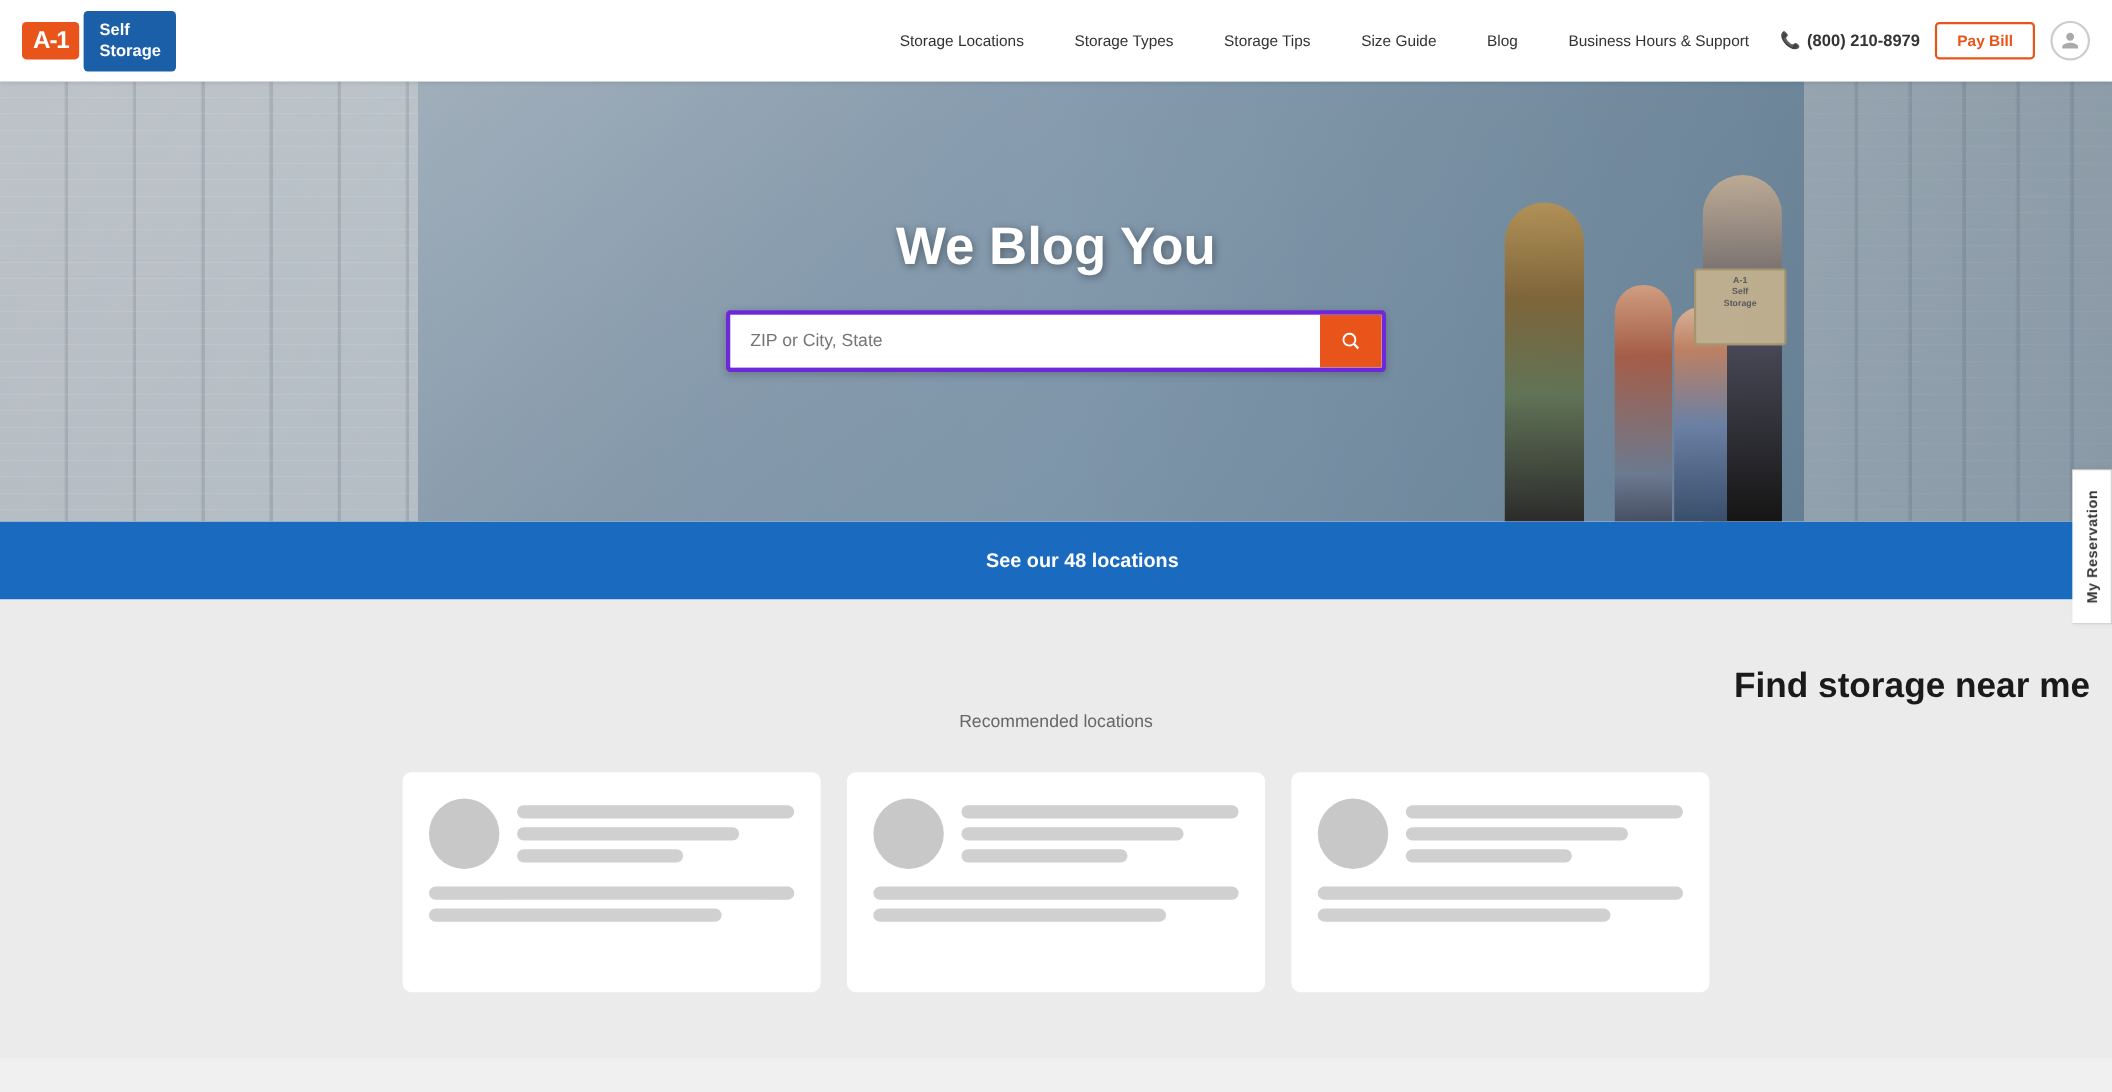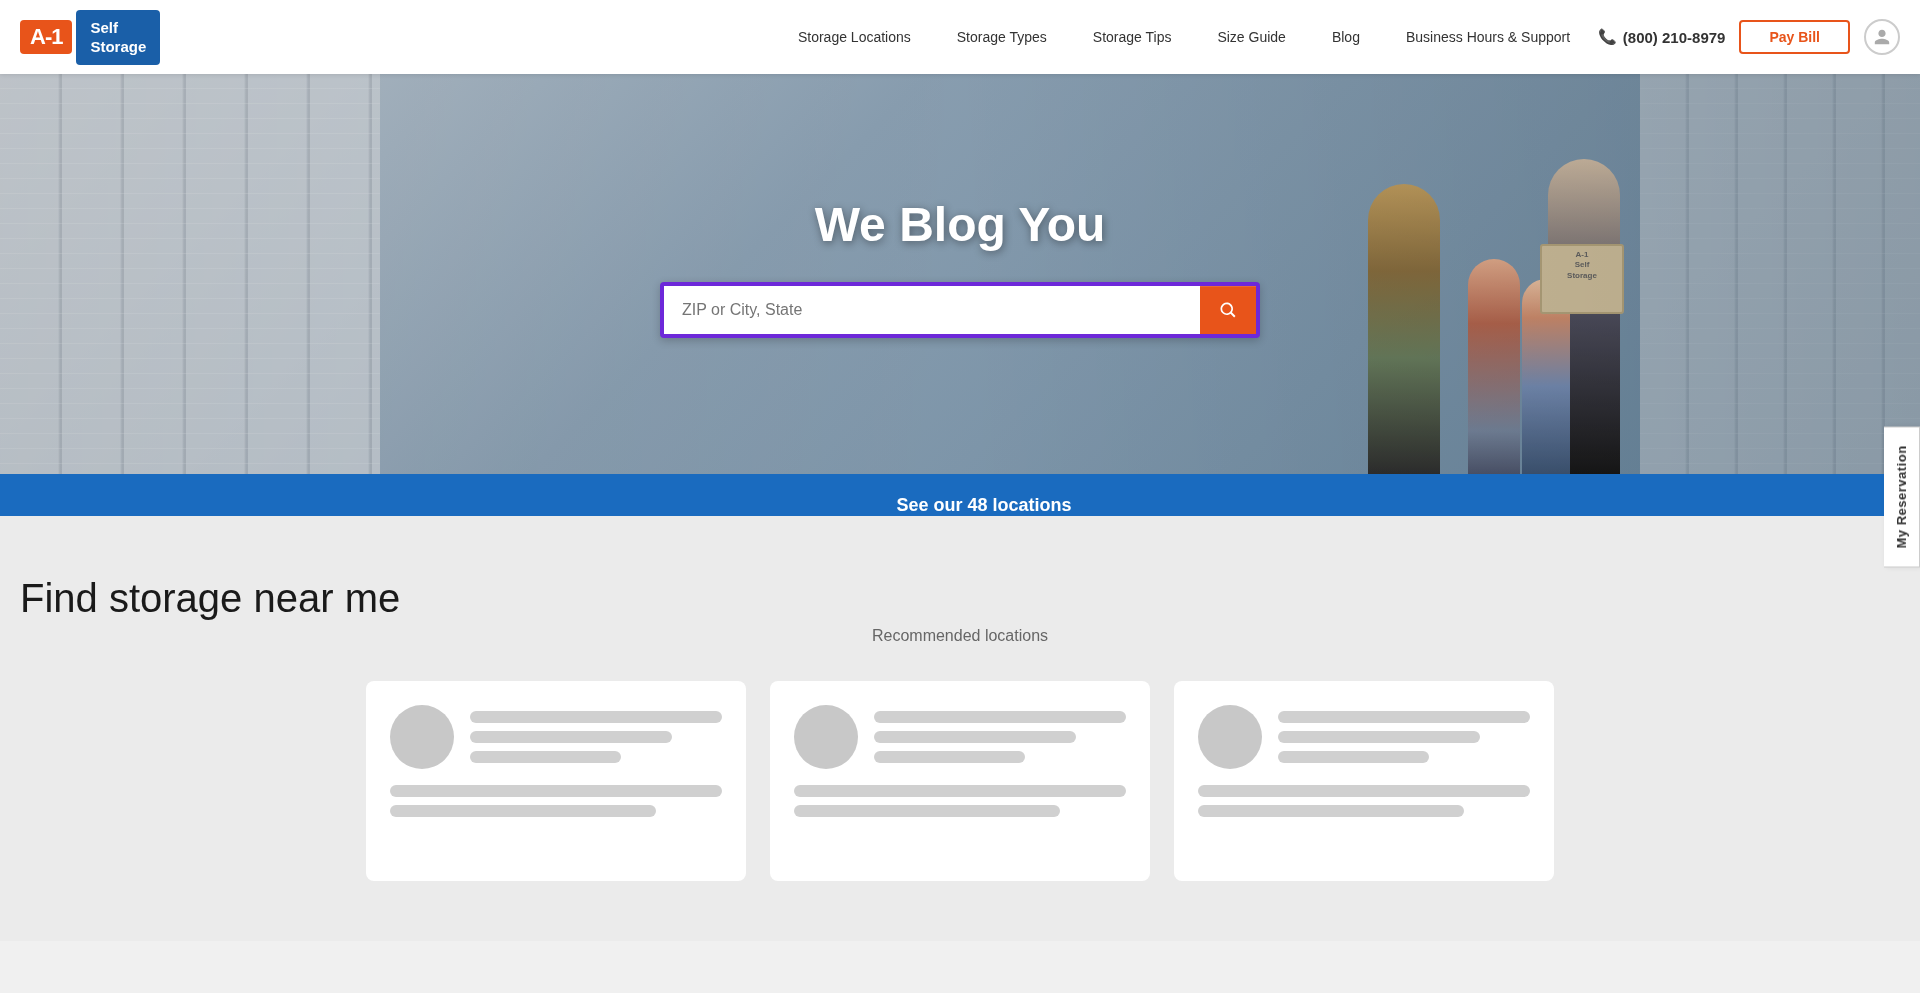--- a/index.html
+++ b/index.html
@@ -68,21 +68,21 @@
       text-decoration: none;
       color: #333;
       font-size: 15px;
       font-weight: 600;
       white-space: nowrap;
     }
     .pay-bill-btn {
       border: 2px solid #e8541a;
       color: #e8541a;
       background: #fff;
-      padding: 7px 28px;
+      padding: 7px 18px;
       border-radius: 4px;
       font-size: 14px;
       font-weight: 700;
       cursor: pointer;
       white-space: nowrap;
     }
     .user-icon {
       width: 36px; height: 36px;
       border-radius: 50%;
       border: 2px solid #ccc;
@@ -185,43 +185,43 @@
       cursor: pointer;
       display: flex;
       align-items: center;
       justify-content: center;
     }
     .search-btn svg { fill: #fff; width: 20px; height: 20px; }
 
     
     .locations-banner {
       background: #1a6bbf;
-      height: 42px;
-      display: flex;
-      align-items: flex-end;
+      height: 71px;
+      display: flex;
+      align-items: center;
       justify-content: center;
       padding-left: 48px;
     }
     .locations-banner-text {
       color: #fff;
       font-size: 18px;
       font-weight: 700;
       cursor: pointer;
     }
 
     
     .main-content {
       background: #ebebeb;
       padding: 60px 20px;
       min-height: 350px;
     }
     .section-title {
-      text-align: left;
-      font-size: 40px;
-      font-weight: 400;
+      text-align: right;
+      font-size: 32px;
+      font-weight: 700;
       color: #1a1a1a;
       margin-bottom: 6px;
     }
     .section-subtitle {
       text-align: center;
       font-size: 16px;
       color: #666;
       margin-bottom: 36px;
     }
     .cards-row {

